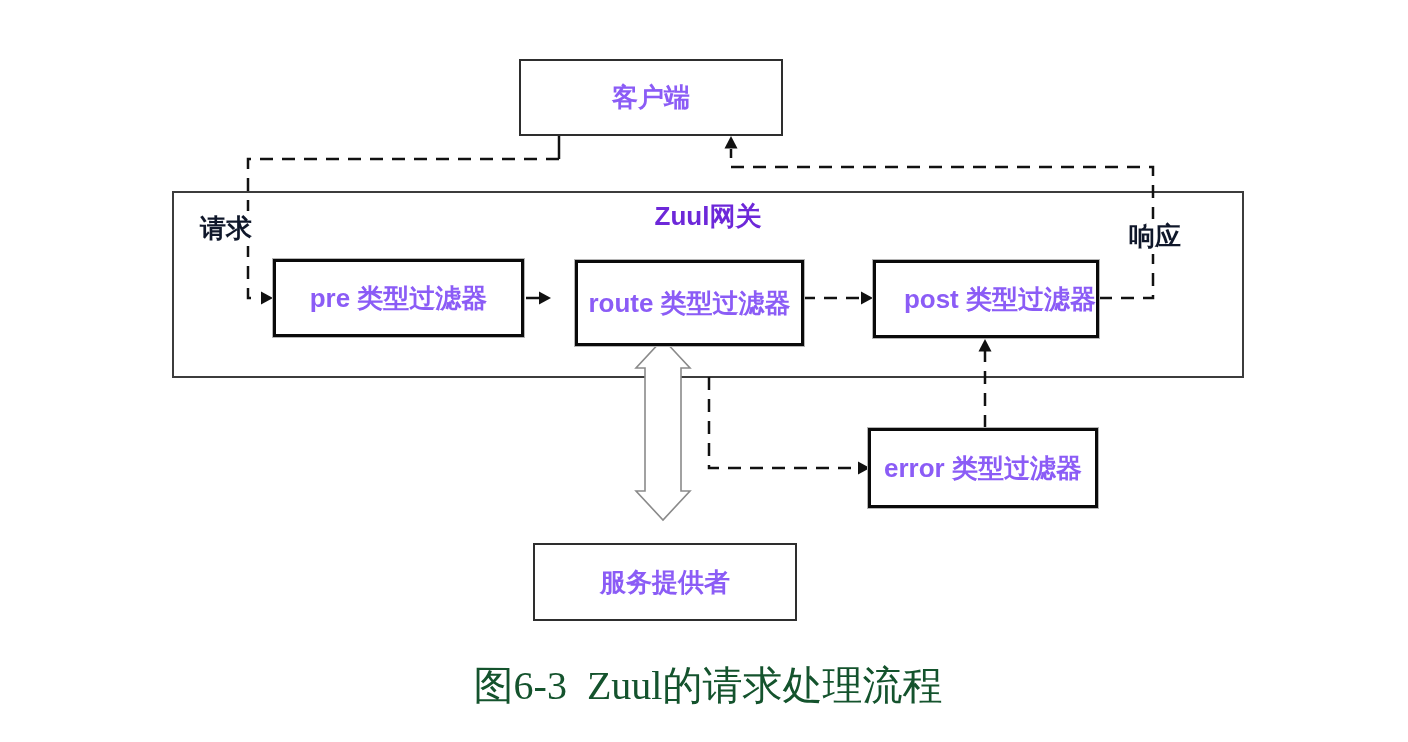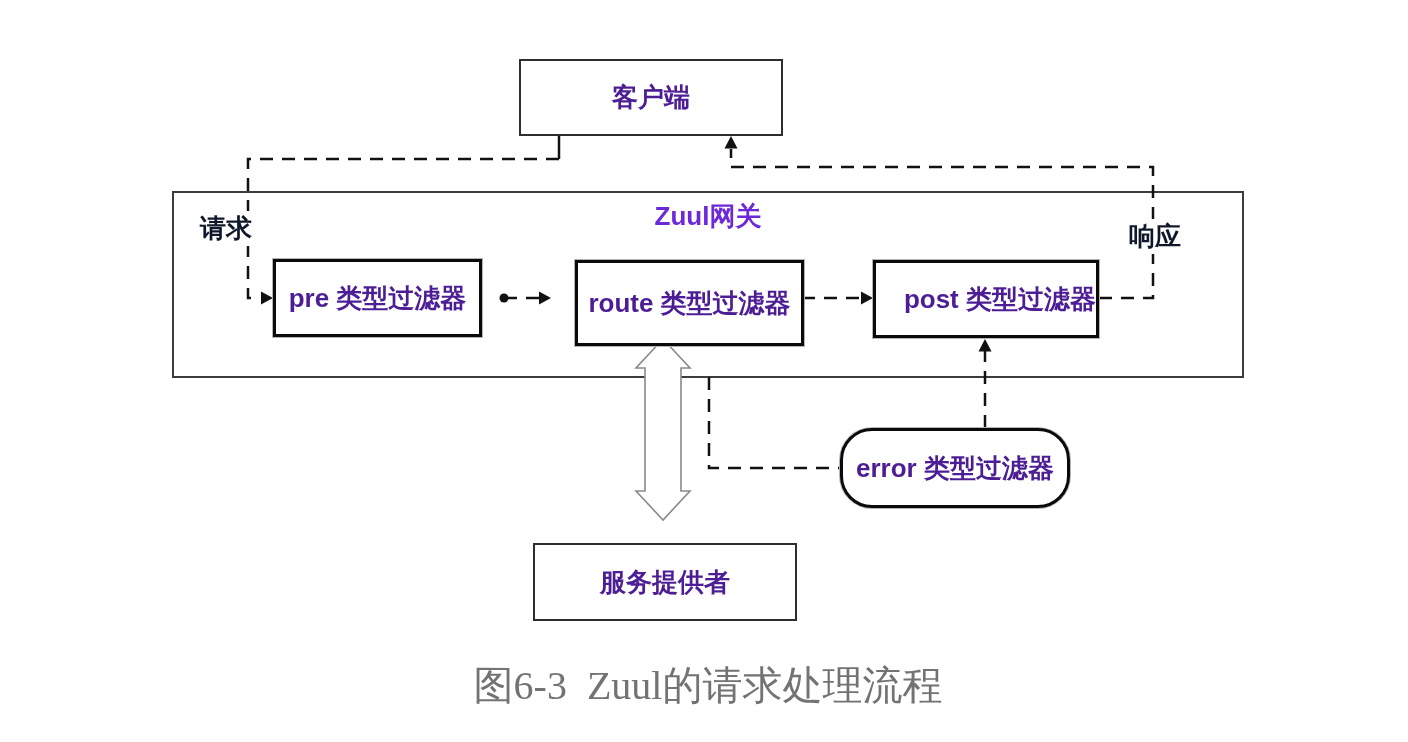--- a/index.html
+++ b/index.html
@@ -16,21 +16,21 @@
 
   .box {
     position: absolute;
     box-sizing: border-box;
     background: #ffffff;
     display: flex;
     align-items: center;
     justify-content: center;
     font-size: 26px;
     font-weight: 600;
-    color: #4c1d95;
+    color: #8b5cf6;
     white-space: nowrap;
   }
   .thin  { border: 2px solid #2e2e2e; }
   .thick { border: 3px solid #0a0a0a; box-shadow: 0 0 0 1px #b5b5b5; }
 
   .gateway-title {
     position: absolute;
     left: 173px; top: 199px; width: 1070px;
     text-align: center;
     font-size: 26px; font-weight: 600; color: #6d28d9;
@@ -41,21 +41,21 @@
     font-size: 26px; font-weight: 600; color: #0f172a;
     padding: 0 3px;
     white-space: nowrap;
   }
   .caption {
     position: absolute;
     left: 173px; top: 658px; width: 1070px;
     text-align: center;
     font-family: "Liberation Serif", "DejaVu Serif", serif;
     font-size: 40px;
-    color: #737373;
+    color: #14532d;
     white-space: pre;
   }
 </style>
 </head>
 <body>
 
 <div id="stage">
 
   <svg class="layer" viewBox="0 0 1408 742">
 
@@ -83,33 +83,33 @@
 
     <polygon points="663,339 690,368 681,368 681,491 690,491 663,520 636,491 645,491 645,368 636,368" fill="#ffffff" stroke="#8a8a8a" stroke-width="1.6" stroke-linejoin="miter"></polygon>
   </svg>
 
   <div class="box thin" style="left:519px; top:59px;  width:264px; height:77px;">
     <span>客户端</span>
   </div>
 
   <div class="gateway-title">Zuul网关</div>
 
-  <div class="box thick" style="left:273px; top:259px; width:209px; height:78px;">
+  <div class="box thick" style="left:273px; top:259px; width:251px; height:78px;">
     <span>pre 类型过滤器</span>
   </div>
 
   <div class="box thick" style="left:575px; top:260px; width:229px; height:86px;">
     <span>route 类型过滤器</span>
   </div>
 
   <div class="box thick" style="left:873px; top:260px; width:226px; height:78px;justify-content:flex-end;">
     <span>post 类型过滤器</span>
   </div>
 
-  <div class="box thick" style="left:840px; top:428px; width:230px; height:80px;border-radius:32px;">
+  <div class="box thick" style="left:868px; top:428px; width:230px; height:80px;">
     <span>error 类型过滤器</span>
   </div>
 
   <div class="box thin" style="left:533px; top:543px; width:264px; height:78px;">
     <span>服务提供者</span>
   </div>
 
   <div class="float-label" style="left:197px; top:211px;">请求</div>
 
   <div class="float-label" style="left:1126px; top:219px;">响应</div>

